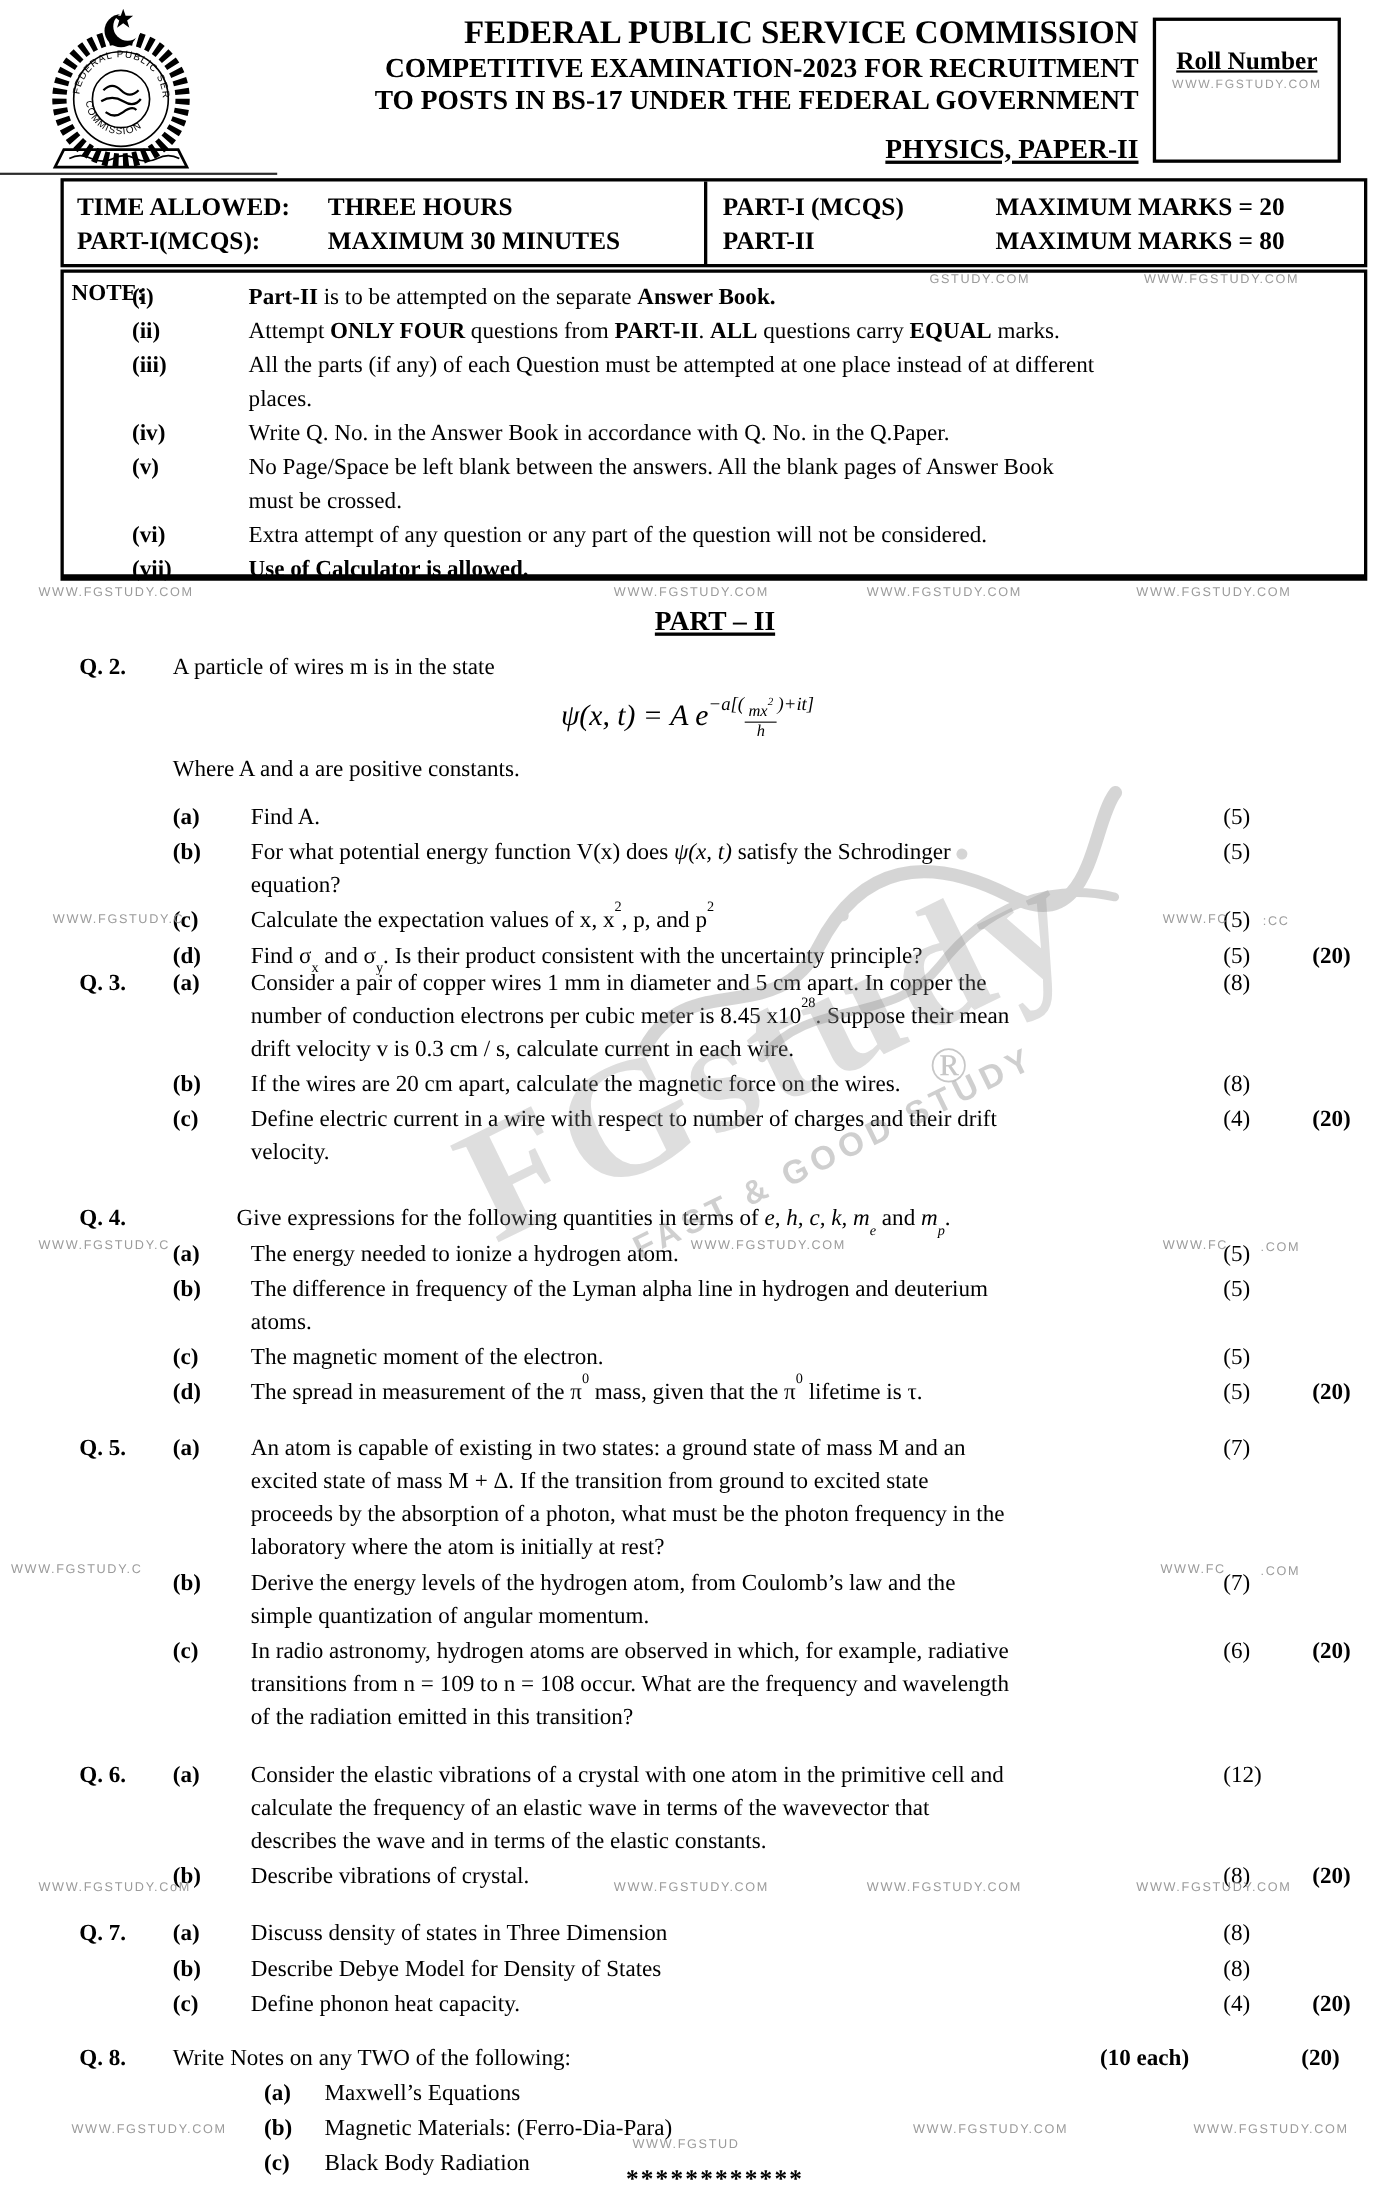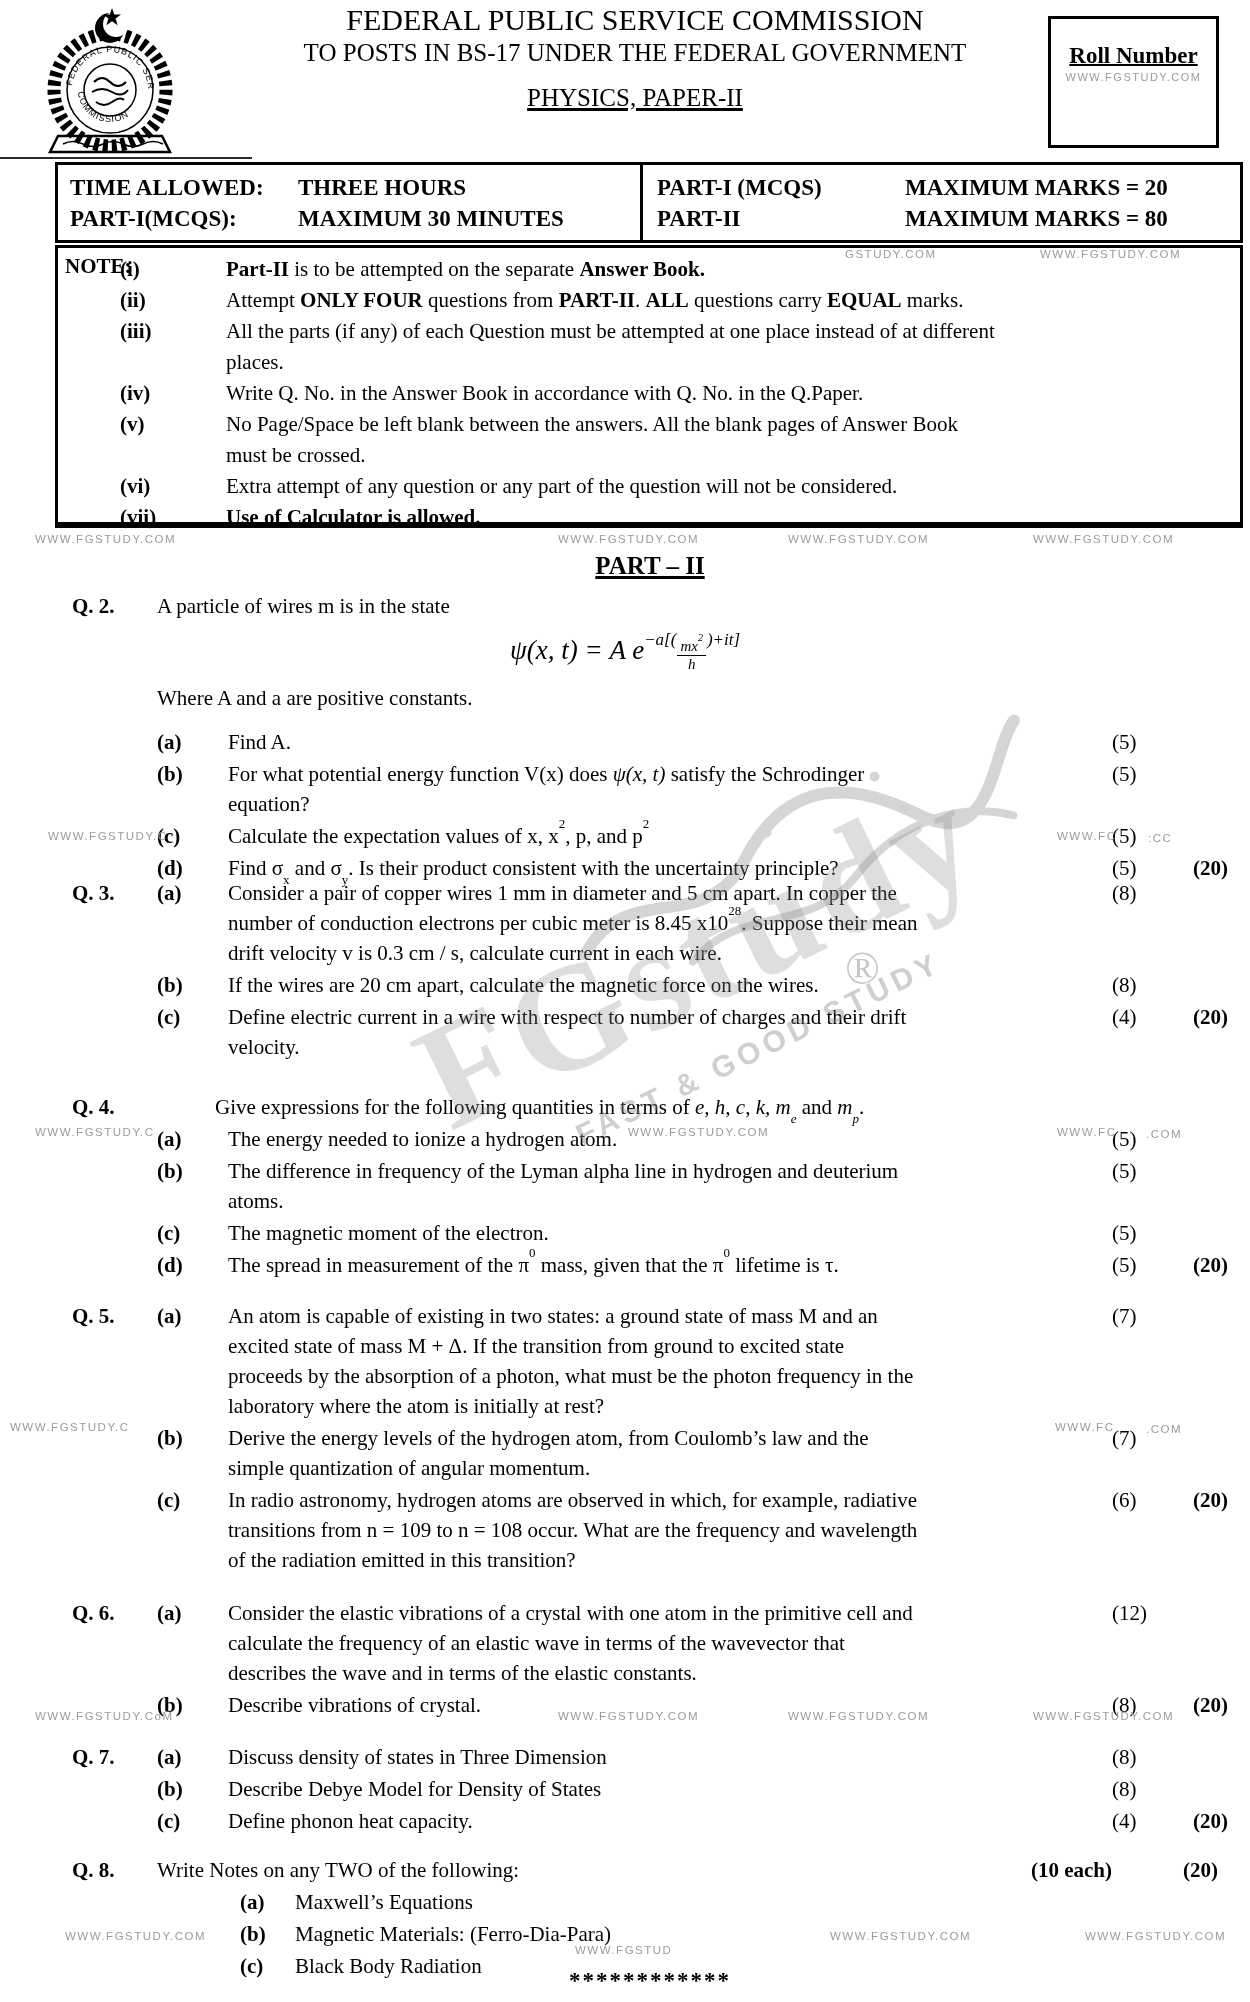--- a/index.html
+++ b/index.html
@@ -1,21 +1,21 @@
 <!DOCTYPE html>
 <html><head>
 <meta charset="utf-8">
 <style>
   html,body{margin:0;padding:0;}
   body{width:1250px;height:2002px;position:relative;background:#fff;color:#000;
        font-family:"Liberation Serif","DejaVu Serif",serif;overflow:hidden;}
   .abs{position:absolute;}
   
   .logo{left:8px;top:4px;width:205px;height:158px;}
-  .title-block{left:235px;top:2px;width:800px;text-align:center;font-weight:normal;}
+  .title-block{left:235px;top:12px;width:800px;text-align:right;font-weight:bold;}
   .t-org{font-size:30px;line-height:36px;}
   .t-exam,.t-posts{font-size:25px;line-height:29px;}
   .t-paper{display:inline-block;margin-top:17px;font-size:25px;
            text-decoration:underline;text-decoration-thickness:2.5px;}
   .roll-box{left:1048px;top:16px;width:165px;height:126px;border:3px solid #000;text-align:center;}
   .roll-label{display:inline-block;margin-top:24px;font-size:23px;font-weight:bold;
               text-decoration:underline;text-decoration-thickness:2px;}
   .roll-wm{display:block;margin-top:2px;font-family:"Liberation Sans",sans-serif;
            font-size:11px;letter-spacing:1.5px;color:#9b9b9b;}
   .scan-line{left:0;top:157px;width:252px;height:2px;background:#2b2b2b;}
@@ -41,21 +41,21 @@
   
   .qblock{left:0;width:1250px;padding-top:6px;font-size:21px;}
   .qrow{position:relative;padding-left:157px;display:flex;line-height:30px;margin-bottom:2px;}
   .qnum{position:absolute;left:72px;top:0;font-weight:bold;}
   .plabel{width:71px;flex:none;font-weight:bold;}
   .ptext{width:872px;flex:none;}
   .lead{width:943px;}
   .q4lead{margin-left:58px;width:885px;}
   .pmarks{width:62px;flex:none;padding-left:12px;box-sizing:content-box;}
   .ptotal{width:66px;flex:none;padding-left:19px;font-weight:bold;}
-  .q8marks{width:112px;flex:none;font-weight:bold;padding-left:0;text-align:right;}
+  .q8marks{width:112px;flex:none;font-weight:bold;padding-left:0;}
   .q8total{padding-left:71px;font-weight:bold;}
   .q8item{padding-left:240px;}
   .q8item .plabel{width:55px;}
   sup{font-size:13px;position:relative;top:-7px;line-height:0;}
   sub{font-size:13px;position:relative;top:4px;line-height:0;}
   
   .formula-row{width:1250px;text-align:center;height:54px;line-height:54px;margin:2px 0 6px 0;}
   .f-lhs{font-style:italic;font-size:27px;}
   .f-exp{font-size:17px;font-style:italic;position:relative;top:-14px;line-height:0;}
   .frac{display:inline-flex;flex-direction:column;align-items:center;vertical-align:-6px;line-height:1;margin:0 1px;}
@@ -97,20 +97,21 @@
     <circle cx="102" cy="24" r="15" fill="#000"></circle>
     <circle cx="108" cy="20" r="13" fill="#fff"></circle>
     <path d="M104,4 l2.2,6.4 6.8,0 -5.4,4.2 2,6.6 -5.6,-4 -5.6,4 2,-6.6 -5.4,-4.2 6.8,0 z" fill="#000"></path>
     <path d="M50,132 L154,132 162,148 42,148 Z" fill="none" stroke="#000" stroke-width="2.5"></path>
     <path d="M55,140 q10,-5 20,0 t20,0 t20,0 t20,0 t20,0" fill="none" stroke="#000" stroke-width="1.5"></path>
   </svg>
 </div>
 
 <div class="abs title-block">
   <div class="t-org">FEDERAL PUBLIC SERVICE COMMISSION</div>
+  <div class="t-exam">COMPETITIVE EXAMINATION-2023 FOR RECRUITMENT</div>
   <div class="t-posts">TO POSTS IN BS-17 UNDER THE FEDERAL GOVERNMENT</div>
   <div><span class="t-paper">PHYSICS, PAPER-II</span></div>
 </div>
 
 <div class="abs roll-box">
   <span class="roll-label">Roll Number</span>
   <span class="roll-wm">WWW.FGSTUDY.COM</span>
 </div>
 
 <div class="abs scan-line"></div>

